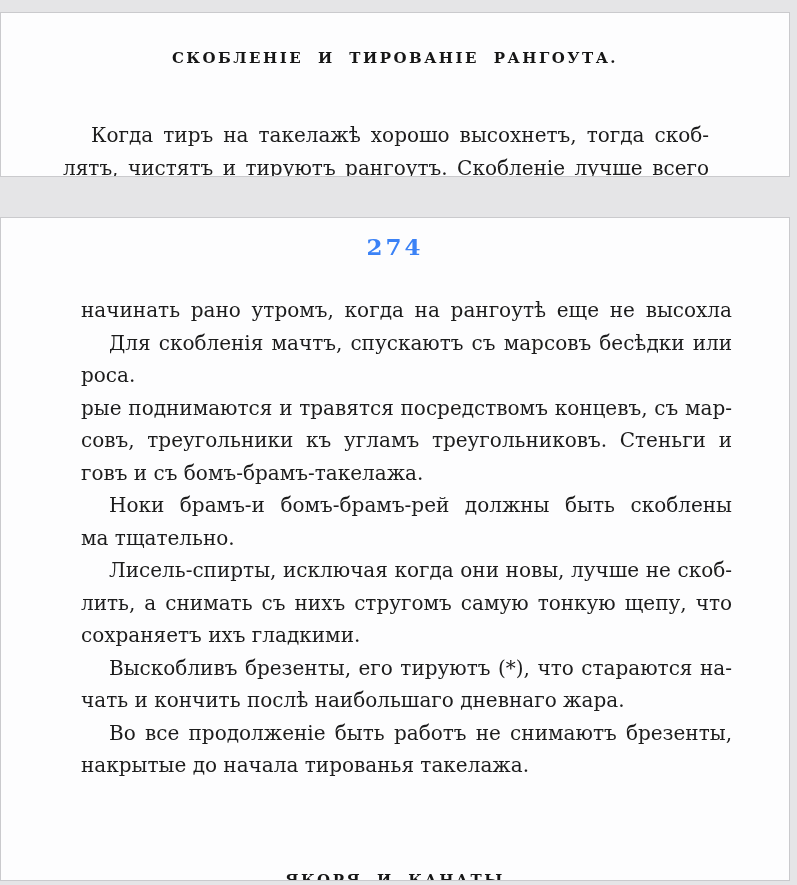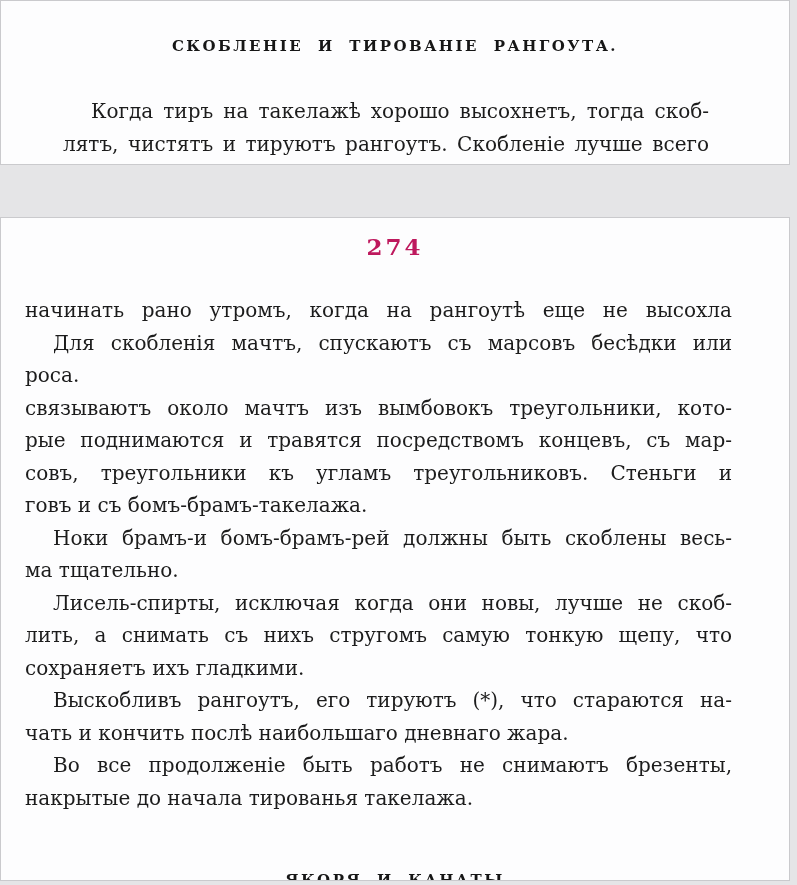--- a/index.html
+++ b/index.html
@@ -15,39 +15,39 @@
   }
   .page-card {
     position: absolute;
     left: 0;
     width: 790px;
     background: #fdfdfe;
     border: 1px solid #cacacd;
     box-sizing: border-box;
     overflow: hidden;
   }
-  .page-card.top { top: 0; height: 165px; }
+  .page-card.top { top: 12px; height: 165px; }
   .page-card.bottom { top: 217px; height: 664px; position: absolute; }
 
   .sec-header {
     margin-top: 36px;
     text-align: center;
     font-weight: 700;
     font-size: 15px;
     letter-spacing: 2.5px;
     word-spacing: 7px;
     color: #161616;
   }
   .textblock {
     padding: 0 80px 0 62px;
   }
   .textblock.b2 {
-    padding: 0 57px 0 24px;
+    padding: 0 57px 0 80px;
   }
-  .p-top { margin-top: 40px; }
+  .p-top { margin-top: 52px; }
   .line {
     line-height: 33px;
     height: 33px;
     font-size: 20px;
     white-space: normal;
     overflow: hidden;
   }
   .b2 .line { line-height: 32.5px; height: 32.5px; }
   .line.justify {
     text-align: justify;
@@ -60,21 +60,21 @@
     font-size: 20px;
     line-height: 30px;
   }
   .page-num {
     margin-top: 14px;
     text-align: center;
     font-weight: 700;
     font-size: 23px;
     letter-spacing: 3px;
     line-height: 30px;
-    color: #be185d;
+    color: #3b82f6;
   }
   .body2 { margin-top: 32px; }
   .next-header {
     position: absolute;
     left: 0; right: 0;
     bottom: -9px;
     text-align: center;
     font-weight: 700;
     font-size: 15px;
     letter-spacing: 2.5px;
@@ -93,28 +93,27 @@
     </div>
   <div class="textblock sig-line">18</div>
 </div>
 
 <div class="page-card bottom">
   <div class="page-num">274</div>
   <div class="textblock b2 body2">
       <div class="line justify">начинать рано утромъ, когда на рангоутѣ еще не высохла</div>
       <div class="line justify indent">Для скобленія мачтъ, спускаютъ съ марсовъ бесѣдки или</div>
       <div class="line">роса.</div>
-      <div class="line justify">связываютъ около мачтъ изъ вымбовокъ треугольники, кото-</div>
       <div class="line justify">рые поднимаются и травятся посредствомъ концевъ, съ мар-</div>
       <div class="line justify">совъ, треугольники къ угламъ треугольниковъ. Стеньги и</div>
       <div class="line">говъ и съ бомъ-брамъ-такелажа.</div>
       <div class="line justify indent">Ноки брамъ-и бомъ-брамъ-рей должны быть скоблены весь-</div>
       <div class="line">ма тщательно.</div>
       <div class="line justify indent">Лисель-спирты, исключая когда они новы, лучше не скоб-</div>
       <div class="line justify">лить, а снимать съ нихъ стругомъ самую тонкую щепу, что</div>
       <div class="line">сохраняетъ ихъ гладкими.</div>
-      <div class="line justify indent">Выскобливъ рангоутъ, его тируютъ (*), что стараются на-</div>
+      <div class="line justify indent">Выскобливъ брезенты, его тируютъ (*), что стараются на-</div>
       <div class="line">чать и кончить послѣ наибольшаго дневнаго жара.</div>
       <div class="line justify indent">Во все продолженіе быть работъ не снимаютъ брезенты,</div>
       <div class="line">накрытые до начала тированья такелажа.</div>
     </div>
   <div class="next-header">ЯКОРЯ И КАНАТЫ</div>
 </div>
 
 </body></html>

